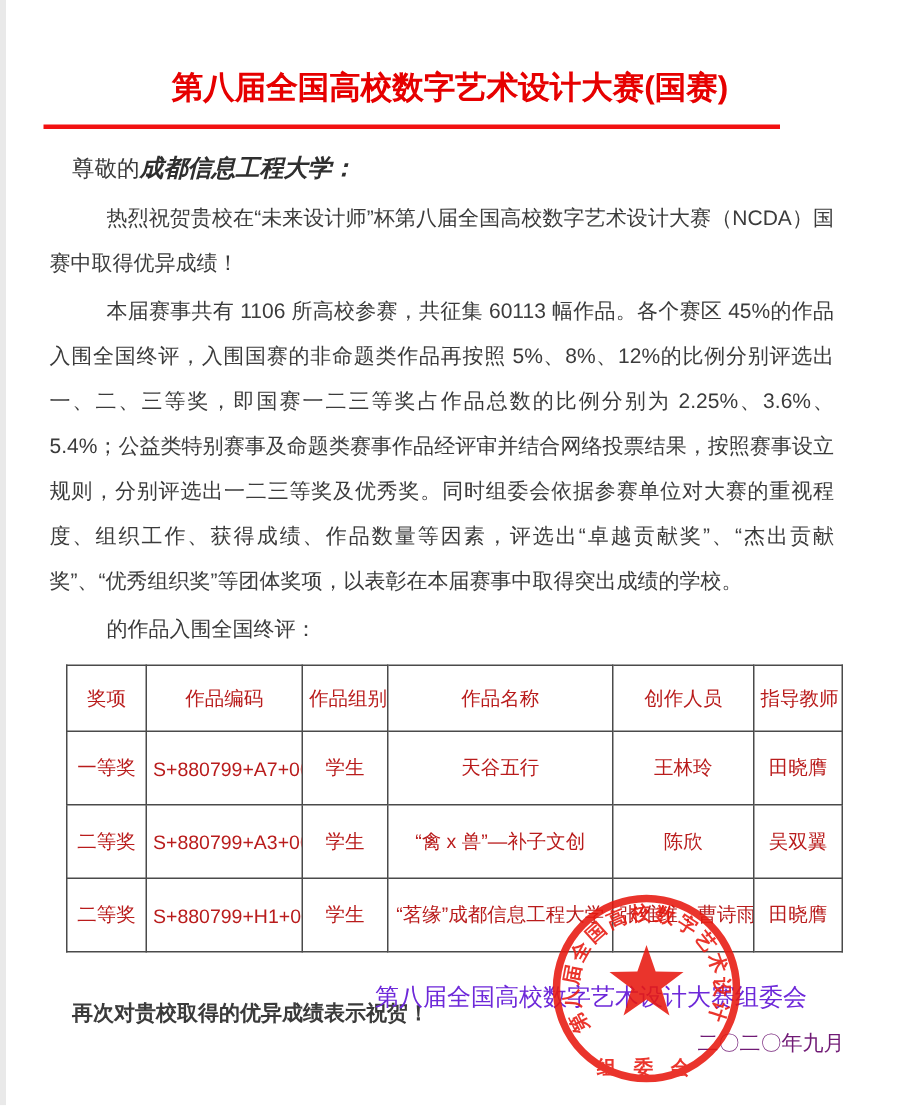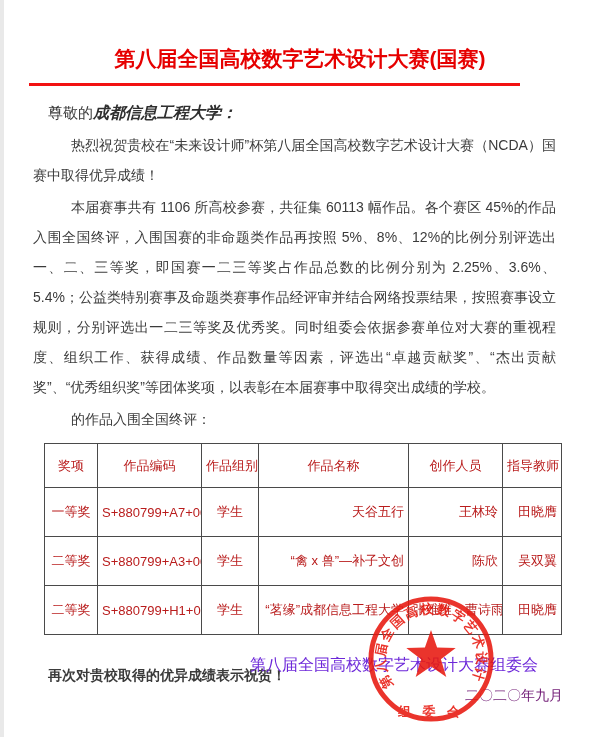--- a/index.html
+++ b/index.html
@@ -23,21 +23,21 @@
   }
   .awards-table th,.awards-table td{
     border:1px solid #4a4a4a;vertical-align:middle;padding:2px 4px;
     overflow:hidden;white-space:nowrap;font-weight:normal;
   }
   .awards-table th{height:39px;text-align:center;}
   .awards-table td{height:44px;}
   .col-award{width:53px;}  .col-code{width:104px;} .col-group{width:57px;}
   .col-title{width:150px;} .col-creators{width:94px;} .col-teacher{width:59px;}
   .cell-center{text-align:center;}
-  .cell-left{text-align:right;padding-left:9px;}
+  .cell-left{text-align:center;padding-left:9px;}
   .closing{margin:25px 44px 0 33px;font-size:14px;line-height:30px;text-indent:15px;font-weight:bold;}
   .sig-org{position:absolute;top:655px;right:62px;font-size:16px;color:#6d28d9;}
   .sig-date{position:absolute;top:687px;right:37px;font-size:14px;color:#701a75;}
   .seal{position:absolute;left:366px;top:594px;width:130px;height:130px;opacity:0.88;}
 </style>
 </head>
 <body>
 
 <div class="page">
   <div class="page-edge"></div>

